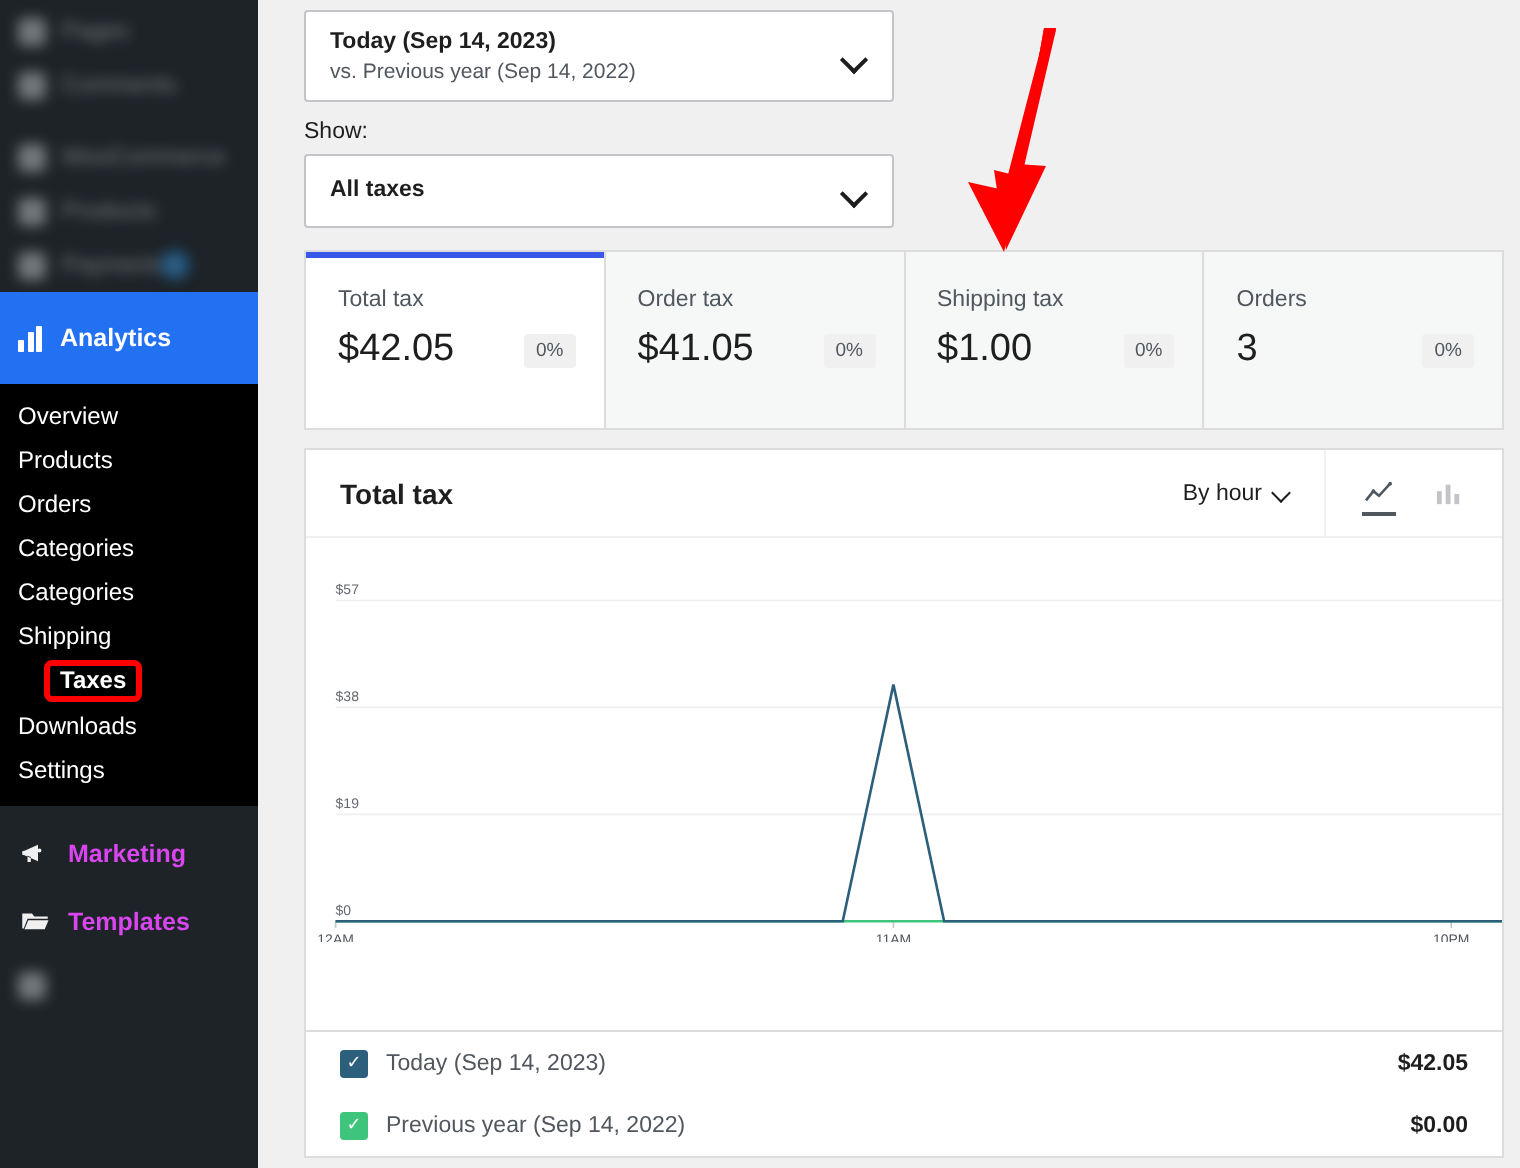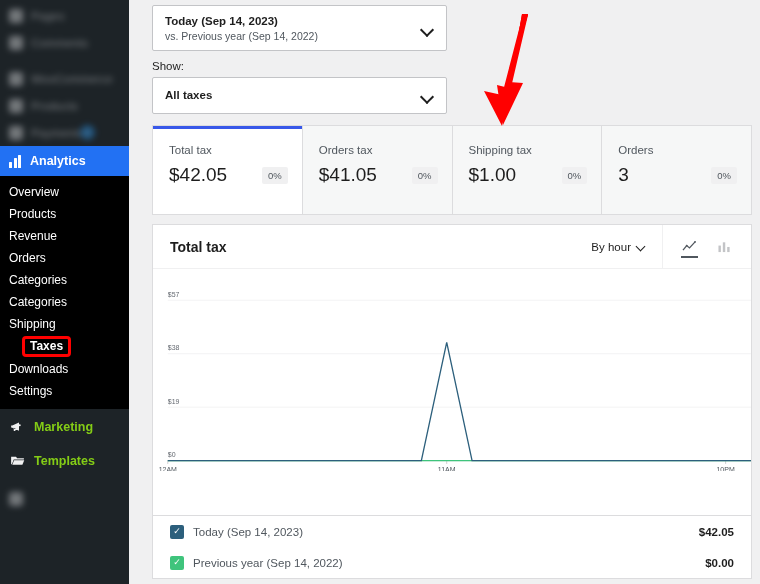--- a/index.html
+++ b/index.html
@@ -40,21 +40,21 @@
   .badge-dot {
     position: absolute; left: 80px; top: 6px;
     width: 15px; height: 15px; border-radius: 50%;
     background: #2271b1; color: #fff; font-size: 8px;
     display: flex; align-items: center; justify-content: center;
   }
 
   .menu-top-current {
     position: relative;
     display: flex; align-items: center;
-    height: 30px; padding-left: 9px;
+    height: 46px; padding-left: 9px;
     background: #2271f3;
     color: #fff;
   }
   .menu-top-current .mi-label {
     font-size: 12.5px; font-weight: 600; margin-left: 9px; color:#fff;
   }
   .menu-top-current::after {
     content: ""; position: absolute; right: -8px; top: 50%;
     transform: translateY(-50%);
     border-top: 8px solid transparent;
@@ -79,23 +79,23 @@
     display: inline-block;
     border: 3px solid #ff0000;
     border-radius: 4px;
     padding: 1px 5px 1px 5px;
     margin: 1px 0 1px 5px;
     position: relative;
   }
 
   .menu-bottom { padding-top: 4px; }
   .menu-item {
-    display: flex; align-items: center;
+    display: flex; align-items: flex-end;
     height: 27px; padding-left: 10px;
-    color: #84cc16; font-size: 12.5px; font-weight: 600;
+    color: #d946ef; font-size: 12.5px; font-weight: 600;
   }
   .menu-item .mi-label { margin-left: 9px; }
   .mi-gap { height: 7px; }
   .ico { width: 15px; height: 15px; flex: 0 0 15px; display:flex; align-items:center; justify-content:center;}
   .ico svg { display: block; }
 
   
   #main {
     flex: 1 1 auto; height: 584px;
     background: #f0f0f1;
@@ -269,21 +269,20 @@
           <i></i>
           <i></i>
           <i></i>
         </span>
       <span class="mi-label">Analytics</span>
     </div>
 
     <div id="submenu">
       <div class="submenu-item">Overview</div>
       <div class="submenu-item">Products</div>
-      <div class="submenu-item">Revenue</div>
       <div class="submenu-item">Orders</div>
       <div class="submenu-item">Categories</div>
       <div class="submenu-item">Categories</div>
       <div class="submenu-item">Shipping</div>
       <div style="padding:0 0 0 17px;">
         <div class="submenu-item current highlighted">Taxes</div>
       </div>
       <div class="submenu-item">Downloads</div>
       <div class="submenu-item">Settings</div>
     </div>
@@ -335,21 +334,21 @@
 
     <div id="summary">
       <div class="sum-card active">
         <div class="sc-label">Total tax</div>
         <div class="sc-row">
           <span class="sc-value">$42.05</span>
           <span class="sc-delta">0%</span>
         </div>
       </div>
       <div class="sum-card">
-        <div class="sc-label">Orders tax</div>
+        <div class="sc-label">Order tax</div>
         <div class="sc-row">
           <span class="sc-value">$41.05</span>
           <span class="sc-delta">0%</span>
         </div>
       </div>
       <div class="sum-card">
         <div class="sc-label">Shipping tax</div>
         <div class="sc-row">
           <span class="sc-value">$1.00</span>
           <span class="sc-delta">0%</span>

